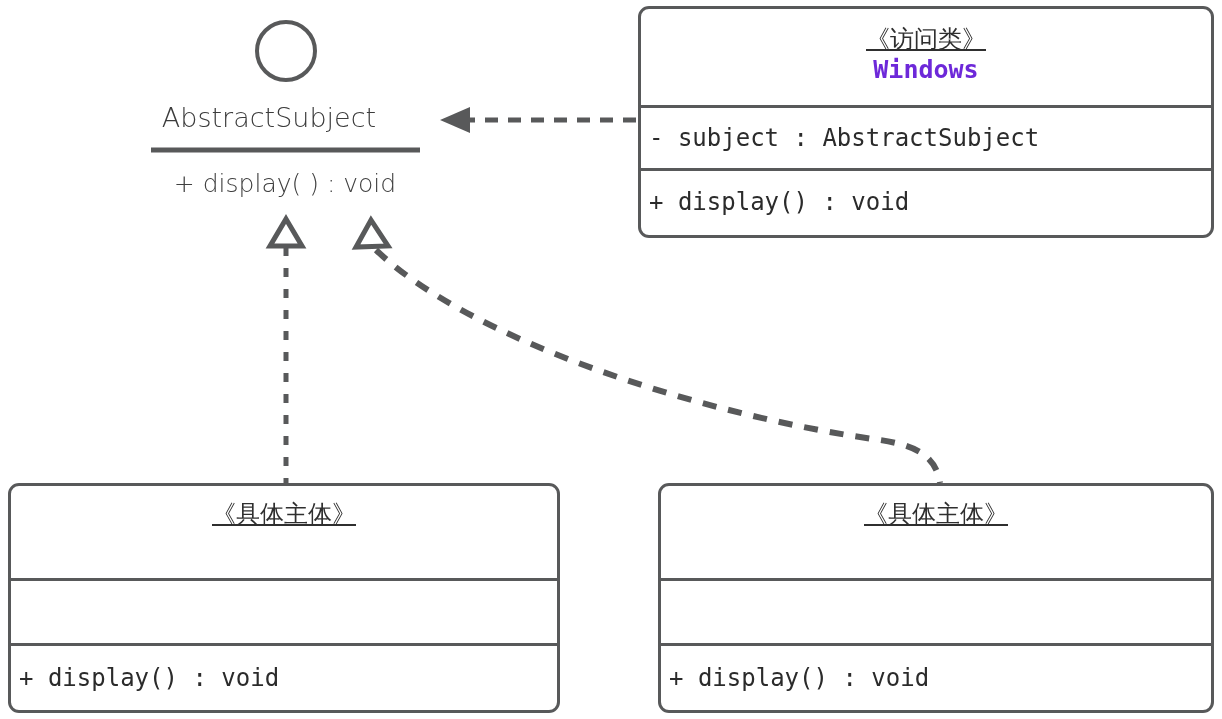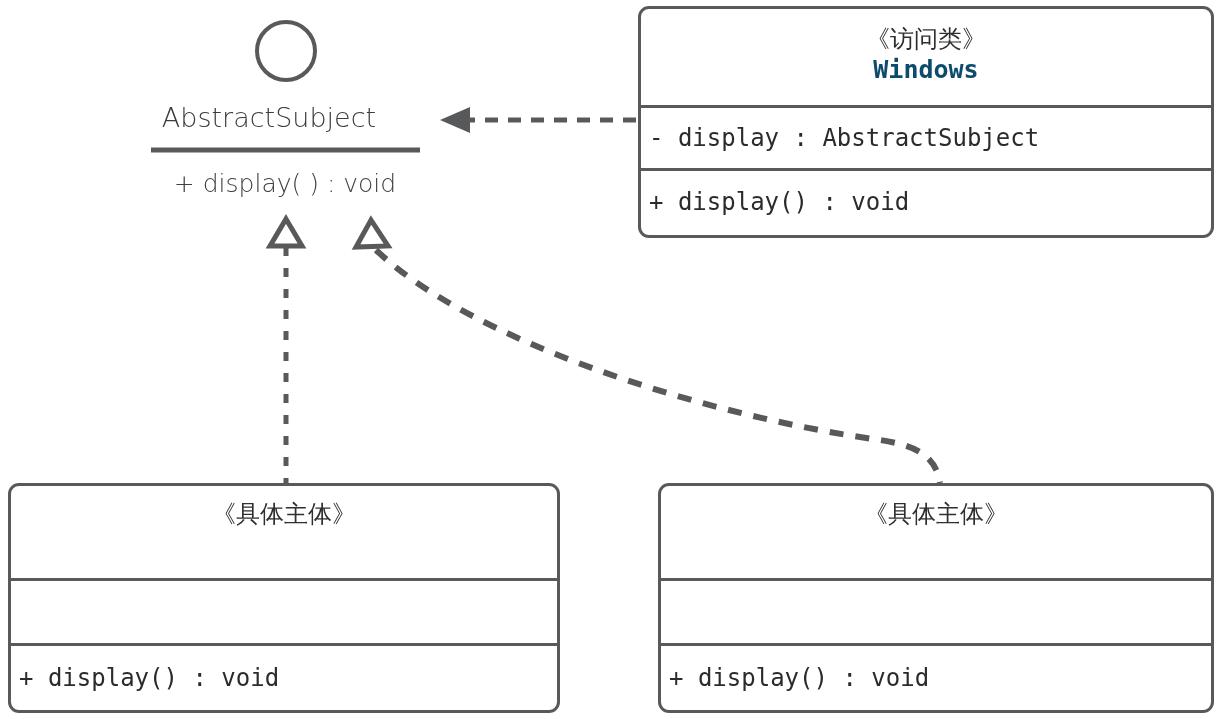--- a/index.html
+++ b/index.html
@@ -65,26 +65,27 @@
   }
   .compartment.divided {
     border-bottom: 3px solid #58595a;
   }
   .stereotype {
     font-family: "DejaVu Serif", serif;
     font-size: 24px;
     color: #2f2f2f;
     text-align: center;
     white-space: nowrap;
+    text-decoration: underline;
   }
   .class-name {
     font-family: "DejaVu Sans Mono", monospace;
     font-weight: bold;
     font-size: 25px;
-    color: #0c4a6e;
+    color: #6d28d9;
     text-align: center;
     white-space: nowrap;
   }
   .member {
     font-family: "DejaVu Sans Mono", monospace;
     font-size: 24px;
     color: #2b2b2b;
     text-align: left;
     white-space: nowrap;
   }
@@ -163,21 +164,21 @@
 
   <div class="iface-name">AbstractSubject</div>
   <div class="iface-method">+ display( ) : void</div>
 
   <div id="windows-box" class="class-box">
     <div id="windows-header" class="compartment divided">
       <div class="stereotype">《访问类》</div>
       <div class="class-name">Windows</div>
     </div>
     <div id="windows-attrs" class="compartment divided">
-      <div class="member">- display : AbstractSubject</div>
+      <div class="member">- subject : AbstractSubject</div>
     </div>
     <div id="windows-methods" class="compartment">
       <div class="member">+ display() : void</div>
     </div>
   </div>
 
   <div id="subject01-box" class="class-box">
     <div class="compartment divided ss-header">
       <div class="stereotype">《具体主体》</div>
     </div>

